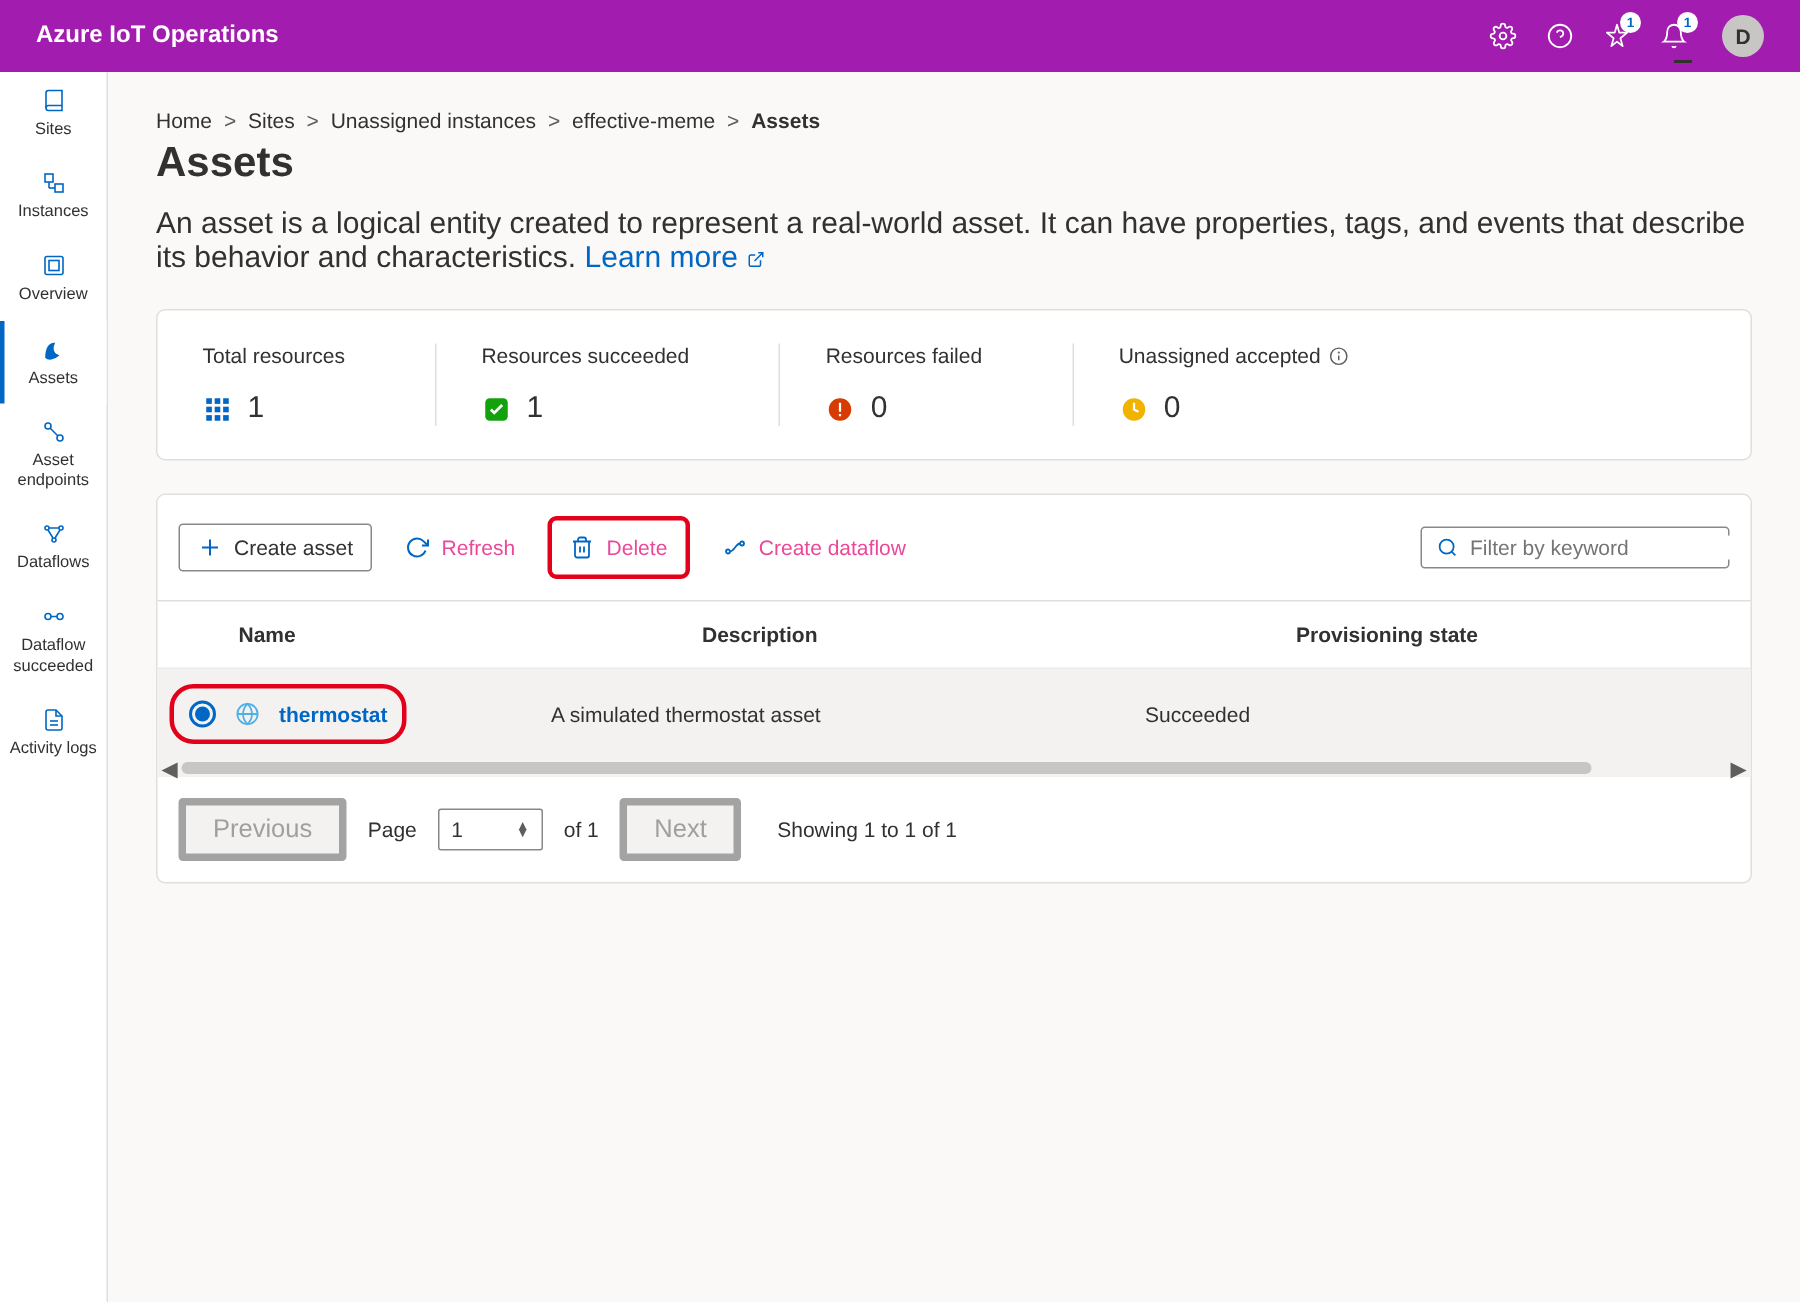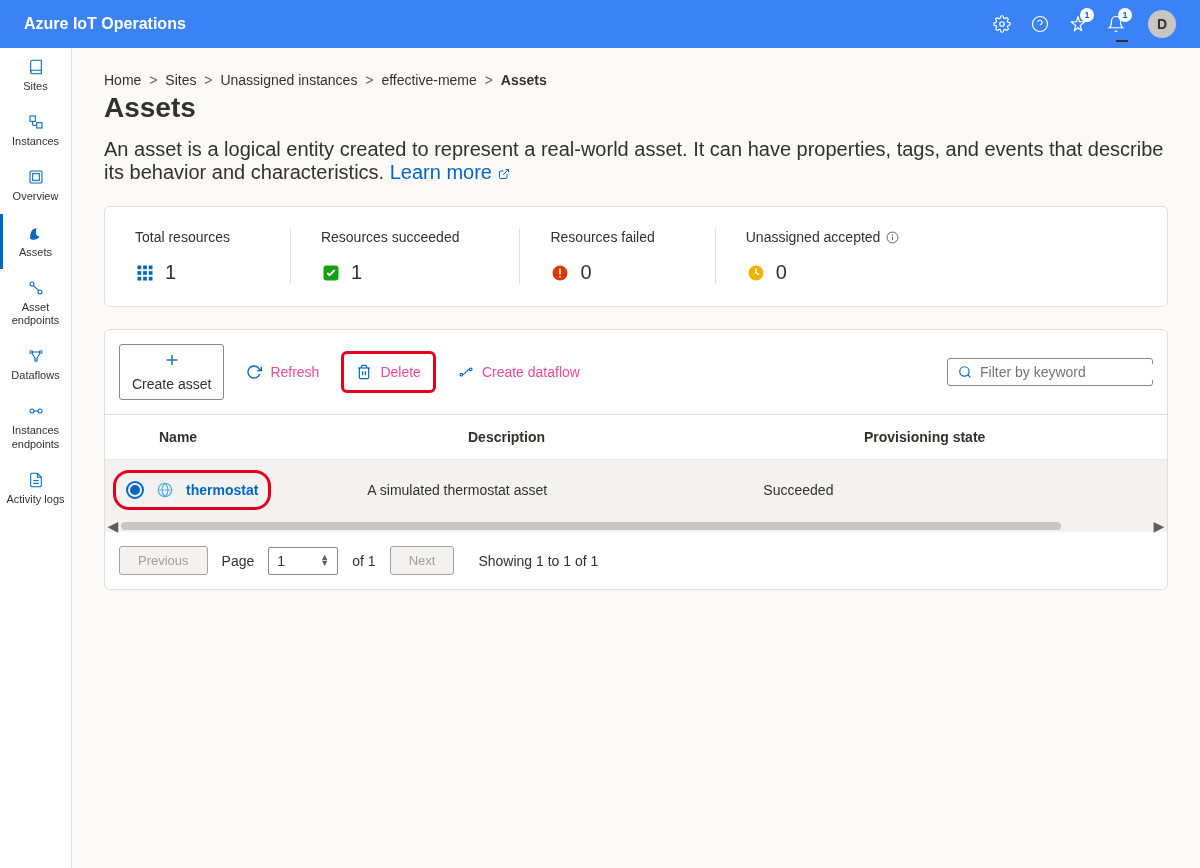--- a/index.html
+++ b/index.html
@@ -1,17 +1,17 @@
 <!DOCTYPE html>
 <html><head>
 <meta charset="utf-8">
 <style>
   * { box-sizing: border-box; margin: 0; padding: 0; }
   body { font-family: "Segoe UI", -apple-system, sans-serif; font-size: 14px; color: #323130; background: #faf9f8; width: 1200px; height: 868px; overflow: hidden; }
-  .header { background: #3b82f6; color: #fff; height: 48px; display: flex; align-items: center; padding: 0 24px; }
+  .header { background: #a21caf; color: #fff; height: 48px; display: flex; align-items: center; padding: 0 24px; }
   .header-title { font-weight: 600; font-size: 16px; flex: 1; }
   .header-icons { display: flex; align-items: center; gap: 18px; }
   .header-icon { width: 20px; height: 20px; display: flex; align-items: center; justify-content: center; cursor: pointer; position: relative; }
   .badge { position: absolute; top: -6px; right: -6px; background: #fff; color: #0067c5; border-radius: 50%; width: 14px; height: 14px; font-size: 9px; font-weight: 700; display: flex; align-items: center; justify-content: center; }
   .avatar { width: 28px; height: 28px; border-radius: 50%; background: #c7c6c4; color: #323130; display: flex; align-items: center; justify-content: center; font-weight: 600; margin-left: 4px; cursor: pointer; }
   .layout { display: flex; height: 820px; }
   .sidebar { width: 72px; background: #fff; border-right: 1px solid #e1dfdd; display: flex; flex-direction: column; }
   .nav-item { display: flex; flex-direction: column; align-items: center; justify-content: center; padding: 10px 4px; font-size: 11px; color: #323130; cursor: pointer; gap: 4px; text-align: center; line-height: 1.2; }
   .nav-item.active { background: #fff; border-left: 3px solid #0067c5; padding-left: 1px; }
   .nav-item.active .nav-icon svg { stroke: #0067c5; fill: #0067c5; }
@@ -26,21 +26,21 @@
   .page-desc a { color: #0067c5; text-decoration: none; }
   .card { background: #fff; border: 1px solid #e1dfdd; border-radius: 6px; }
   .stats-card { display: flex; padding: 22px 30px; gap: 0; margin-bottom: 22px; }
   .stat { flex: 0 0 auto; padding-right: 60px; border-right: 1px solid #e1dfdd; margin-right: 30px; }
   .stat:last-child { border-right: none; }
   .stat-label { font-size: 14px; color: #323130; margin-bottom: 16px; display:flex; align-items:center; gap:6px; }
   .stat-value { display: flex; align-items: center; gap: 10px; font-size: 20px; }
   .stat-icon { width: 20px; height: 20px; display:flex; align-items:center; justify-content:center; }
   .toolbar { display: flex; align-items: center; padding: 14px; gap: 10px; border-bottom: 1px solid #e1dfdd; }
   .btn { display: flex; align-items: center; gap: 8px; padding: 7px 12px; font-size: 14px; cursor: pointer; border-radius: 3px; background: transparent; border: none; color: #ec4899; }
-  .btn-primary { border: 1px solid #8a8886; color: #323130; flex-direction: column; }
+  .btn-primary { border: 1px solid #8a8886; color: #323130; }
   .btn-primary svg { stroke: #0067c5; }
   .btn .icon { width: 16px; height: 16px; display:flex; align-items:center; justify-content:center;}
   .highlight-red { border: 3px solid #e3001b; border-radius: 6px; padding: 10px 12px !important; }
   .spacer { flex: 1; }
   .search-box { display: flex; align-items: center; border: 1px solid #8a8886; border-radius: 3px; padding: 5px 10px; width: 206px; gap: 8px; }
   .search-box input { border: none; outline: none; font-size: 14px; flex: 1; color: #605e5c; }
   .table { width: 100%; }
   .thead { display: flex; padding: 14px 18px; font-weight: 600; font-size: 14px; border-bottom: 1px solid #edebe9; }
   .tbody-row { display: flex; align-items: center; padding: 10px 18px; background: #f3f2f1; }
   .col-sel { width: 36px; display:flex; align-items:center;}
@@ -48,21 +48,21 @@
   .col-desc { width: 396px; }
   .col-prov { flex: 1; }
   .radio-sel { width: 18px; height: 18px; border: 2px solid #0067c5; border-radius: 50%; display:flex; align-items:center; justify-content:center; }
   .radio-sel::after { content:""; width:10px; height:10px; background:#0067c5; border-radius:50%; }
   .asset-link { color: #0067c5; font-weight: 600; text-decoration: none; }
   .cell-highlight { border: 3px solid #e3001b; border-radius: 16px; padding: 8px 10px; display:flex; align-items:center; gap:12px; margin-left:-10px;}
   .scroll-track { height: 12px; background: #f3f2f1; display:flex; align-items:center; padding: 0 2px; gap:2px;}
   .scroll-arrow { width:12px; height:12px; display:flex; align-items:center; justify-content:center; color:#605e5c; cursor:pointer;}
   .scroll-thumb { flex:1; height:8px; background:#c8c6c4; border-radius:4px; margin-right:90px;}
   .pagination { display: flex; align-items: center; padding: 14px; gap: 14px; }
-  .pg-btn { padding: 6px 18px; border: 1px solid #a3a3a3; background: #f3f2f1; color: #a19f9d; border-radius: 3px; cursor: not-allowed; font-size:13px;}
+  .pg-btn { padding: 6px 18px; border: 5px solid #a3a3a3; background: #f3f2f1; color: #a19f9d; border-radius: 3px; cursor: not-allowed; font-size:17px;}
   .pg-input { width: 70px; padding: 5px 8px; border: 1px solid #8a8886; border-radius: 2px; font-size:14px; display:flex; align-items:center; justify-content:space-between;}
   .spinners { display:flex; flex-direction:column; gap:0; line-height:0.6; font-size:9px; color:#605e5c; cursor:pointer;}
   svg { display:block; }
   .underline-dark { height:2px; background:#323130; width:12px; position:absolute; bottom:-8px; right:-2px;}
 </style>
 </head>
 <body>
 
 <div class="header">
   <div class="header-title">Azure IoT Operations</div>
@@ -159,21 +159,21 @@
       <span>Dataflows</span>
     </div>
     <div class="nav-item">
       <span class="nav-icon">
           <svg width="16" height="16" viewBox="0 0 24 24" fill="none" stroke="#0067c5" stroke-width="1.6">
             <circle cx="6" cy="12" r="3"></circle>
             <circle cx="18" cy="12" r="3"></circle>
             <path d="M9 12h6"></path>
           </svg>
         </span>
-      <span>Instances endpoints</span>
+      <span>Dataflow succeeded</span>
     </div>
     <div class="nav-item">
       <span class="nav-icon">
           <svg width="16" height="16" viewBox="0 0 24 24" fill="none" stroke="#0067c5" stroke-width="1.6">
             <path d="M14 2H6a2 2 0 0 0-2 2v16a2 2 0 0 0 2 2h12a2 2 0 0 0 2-2V8z"></path>
             <polyline points="14 2 14 8 20 8"></polyline>
             <line x1="8" y1="13" x2="16" y2="13"></line>
             <line x1="8" y1="17" x2="16" y2="17"></line>
           </svg>
         </span>

